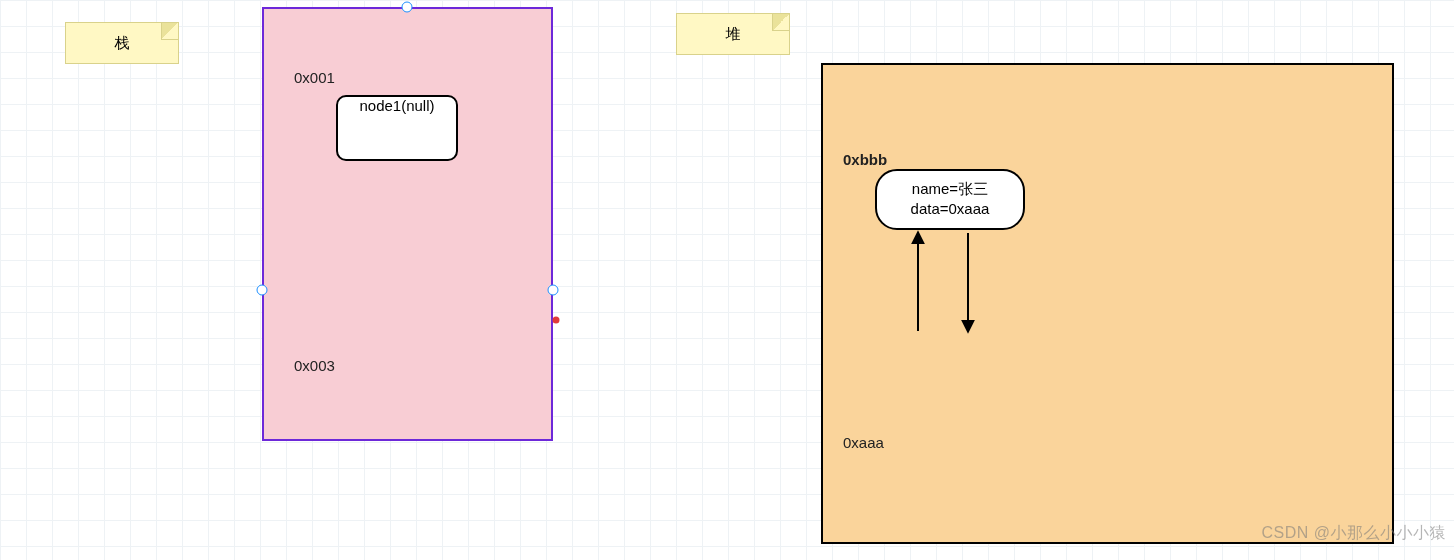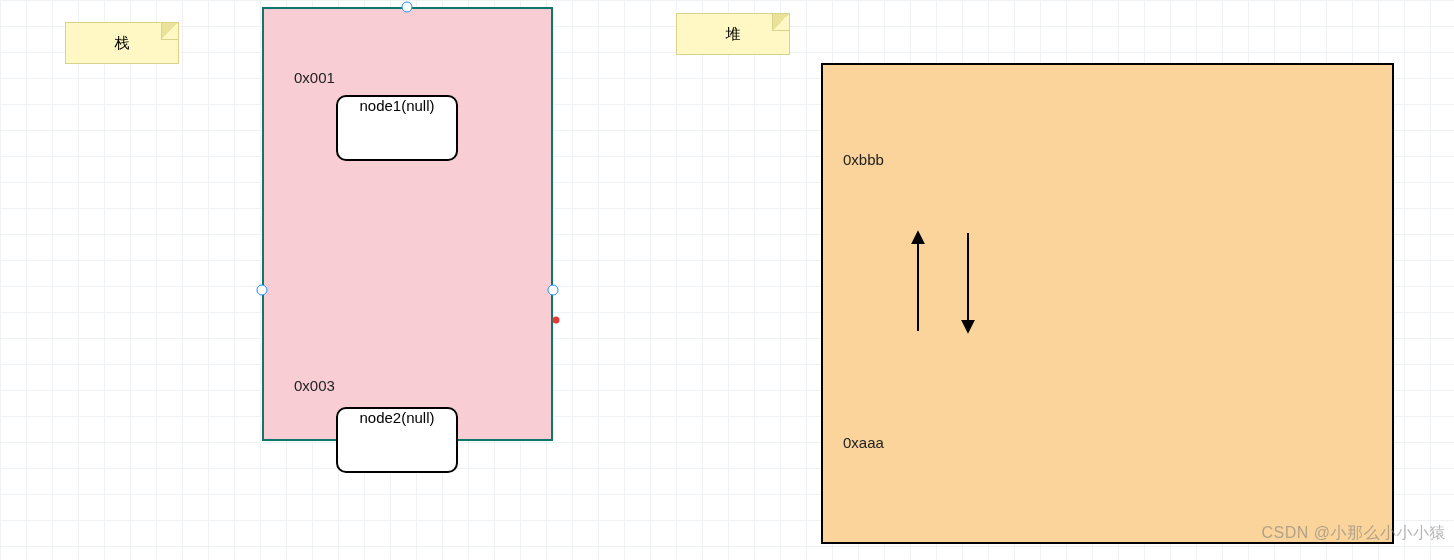--- a/index.html
+++ b/index.html
@@ -36,21 +36,21 @@
     border-bottom: 1px solid #d9d28b;
   }
   .panel {
     position: absolute;
     box-sizing: border-box;
   }
   .stack-panel {
     left: 262px; top: 7px;
     width: 291px; height: 434px;
     background: #f8cdd4;
-    border: 2px solid #0f766e;
+    border: 2px solid #6d28d9;
   }
   .heap-panel {
     left: 821px; top: 63px;
     width: 573px; height: 481px;
     background: #fad49b;
     border: 2px solid #000;
   }
   .addr-label {
     position: absolute;
     font-size: 15px;
@@ -111,34 +111,35 @@
 </div>
 <div class="sticky" style="left:676px; top:13px;">
   <span>堆</span>
 </div>
 
 <div class="panel stack-panel">
   <div class="addr-label" style="left:30px; top:60px;">0x001</div>
   <div class="node-box" style="left:72px; top:86px;">
     <span>node1(null)</span>
   </div>
-  <div class="addr-label" style="left:30px; top:368px;">0x003</div>
-  <div class="node-box" style="left:72px; top:398px;">
-    <span>node2(null)</span>
-  </div>
+  <div class="addr-label" style="left:30px; top:348px;">0x003</div>
 </div>
 
 <div class="handle" style="left:407px; top:7px;"></div>
 <div class="handle" style="left:262px; top:290px;"></div>
 <div class="handle" style="left:553px; top:290px;"></div>
 <div class="reddot" style="left:556px; top:320px;"></div>
 
 <div class="panel heap-panel">
-  <div class="addr-label" style="left:20px; top:86px;">0xbbb</div>
+  <div class="addr-label" style="left:20px; top:86px;font-weight:bold;">0xbbb</div>
 
+  <div class="obj-box" style="left:52px; top:104px;">
+    <div>name=张三</div>
+    <div>data=0xaaa</div>
+  </div>
 
 
   <div class="addr-label" style="left:20px; top:333px;margin-top:36px;">0xaaa</div>
 
   <svg class="arrows" width="573" height="481">
     <defs>
       <marker id="ah" viewBox="0 0 10 10" refX="8" refY="5" markerWidth="7" markerHeight="7" orient="auto">
         <path d="M0,0 L10,5 L0,10 Z" fill="#000"></path>
       </marker>
     </defs>

